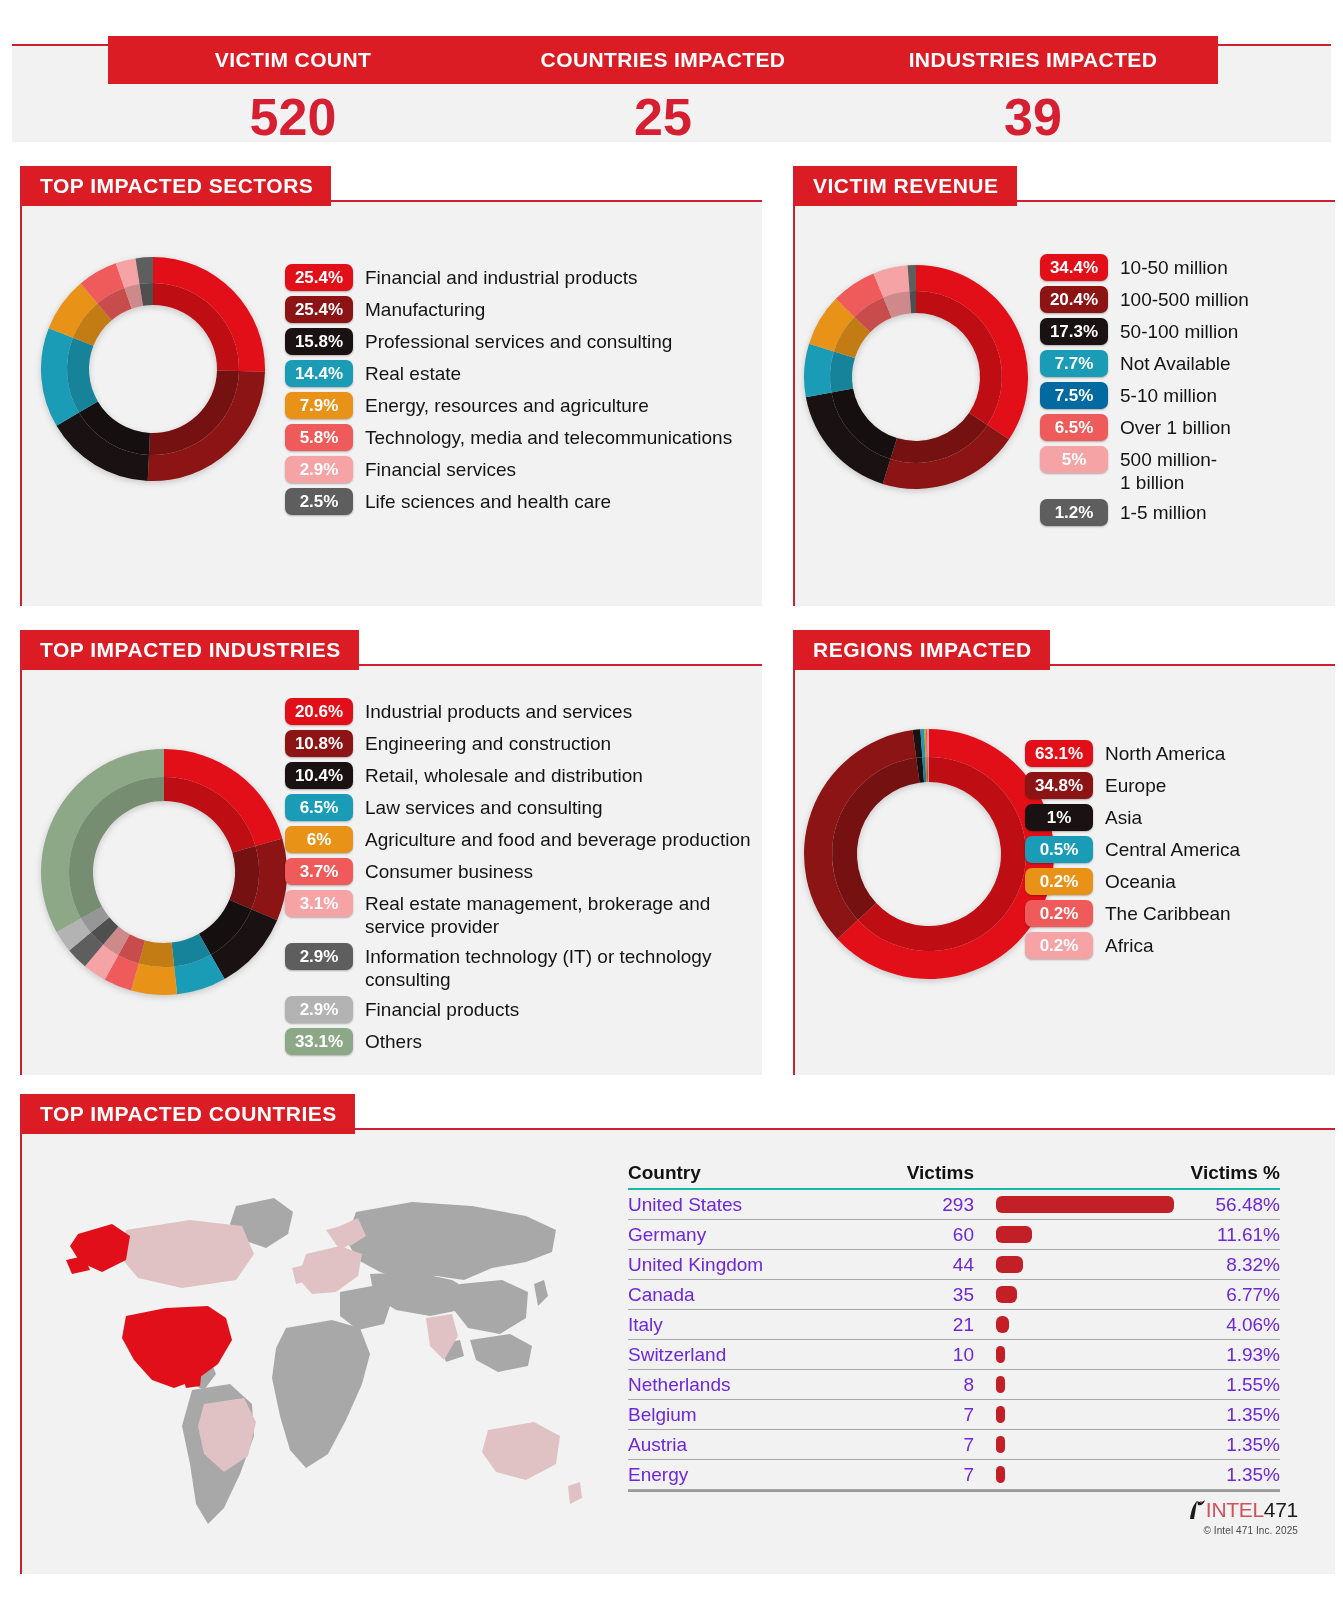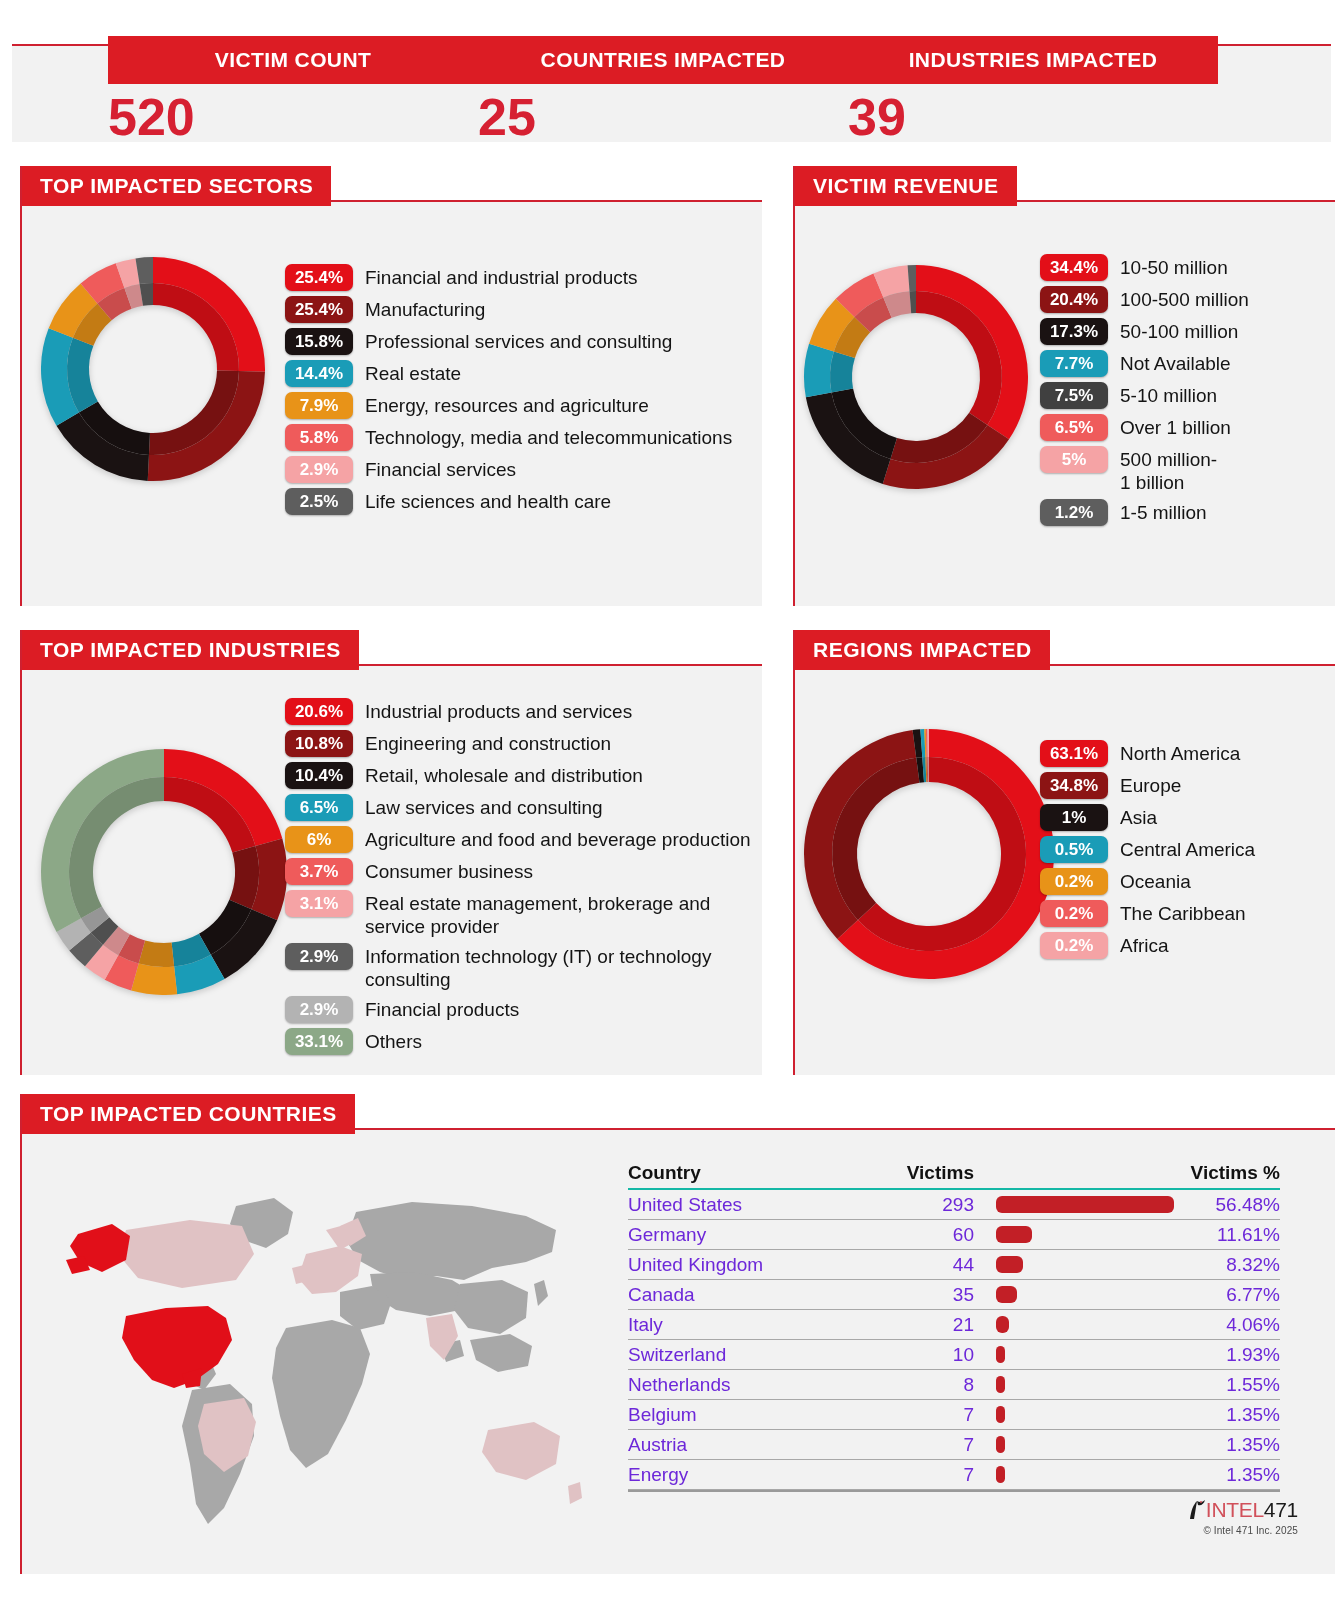--- a/index.html
+++ b/index.html
@@ -22,21 +22,21 @@
     position: absolute; left: 96px; top: 18px; width: 1110px; height: 48px;
     background: #dc1c24; display: flex; align-items: center;
   }
   .kpi-ribbon .kt {
     flex: 1; text-align: center; color: #fff;
     font-size: 21px; font-weight: bold; letter-spacing: .4px;
     font-family: "Liberation Sans", sans-serif;
   }
   .kpi-vals { position: absolute; left: 96px; top: 70px; width: 1110px; display: flex; }
   .kpi-vals .kv {
-    flex: 1; color: #d62032;
+    flex: 1; text-align: center; color: #d62032;
     font-size: 52px; font-weight: bold; line-height: 58px;
   }
 
   
   .panel { position: absolute; }
   .panel .ptitle {
     position: absolute; left: 18px; top: 0; height: 40px;
     background: #dc1c24; color: #fff; font-size: 21px; font-weight: bold;
     letter-spacing: .5px; display: flex; align-items: center;
     padding: 0 18px 0 20px; z-index: 3; white-space: nowrap;
@@ -214,21 +214,21 @@
           </div>
         <div class="lrow">
             <span class="lbadge" style="background:#1a1212">17.3%</span>
             <span class="llabel">50-100 million</span>
           </div>
         <div class="lrow">
             <span class="lbadge" style="background:#1a9cb7">7.7%</span>
             <span class="llabel">Not Available</span>
           </div>
         <div class="lrow">
-            <span class="lbadge" style="background:#404040">7.5%</span>
+            <span class="lbadge" style="background:#0369a1">7.5%</span>
             <span class="llabel">5-10 million</span>
           </div>
         <div class="lrow">
             <span class="lbadge" style="background:#ef5b5b">6.5%</span>
             <span class="llabel">Over 1 billion</span>
           </div>
         <div class="lrow">
             <span class="lbadge" style="background:#f5a3a5">5%</span>
             <span class="llabel">500 million-<br>1 billion</span>
           </div>
@@ -326,21 +326,21 @@
           <path d="M117.36749678569913 1.2984367048468641 A125 125 0 0 1 121.28872716625801 1.088815919926347 L122.34405228101622 29.068921153862846 A97 97 0 0 0 119.30117750570253 29.231586882961167 Z" fill="#1a9cb7"></path>
           <path d="M119.30117750570253 29.231586882961167 A97 97 0 0 1 122.34405228101622 29.068921153862846 L123.2863068477646 54.05115796987758 A72 72 0 0 0 121.0276781485627 54.17189954199179 Z" fill="#16839a"></path>
           <path d="M121.28872716625801 1.088815919926347 A125 125 0 0 1 122.85873806958266 1.0394763395875088 L123.56238074199614 29.030633639519905 A97 97 0 0 0 122.34405228101622 29.068921153862846 Z" fill="#e89318"></path>
           <path d="M122.34405228101622 29.068921153862846 A97 97 0 0 1 123.56238074199614 29.030633639519905 L124.19063312807961 54.0227383716024 A72 72 0 0 0 123.2863068477646 54.05115796987758 Z" fill="#c37b14"></path>
           <path d="M122.85873806958266 1.0394763395875088 A125 125 0 0 1 124.42924501458077 1.0098694745229864 L124.78109413131469 29.00765871222984 A97 97 0 0 0 123.56238074199614 29.030633639519905 Z" fill="#ef5b5b"></path>
           <path d="M123.56238074199614 29.030633639519905 A97 97 0 0 1 124.78109413131469 29.00765871222984 L125.09524512839853 54.005684817325246 A72 72 0 0 0 124.19063312807961 54.0227383716024 Z" fill="#c94c4c"></path>
           <path d="M124.42924501458077 1.0098694745229864 A125 125 0 0 1 125.99999999999987 1 L125.9999999999999 29 A97 97 0 0 0 124.78109413131469 29.00765871222984 Z" fill="#f5a3a5"></path>
           <path d="M124.78109413131469 29.00765871222984 A97 97 0 0 1 125.9999999999999 29 L125.99999999999993 54 A72 72 0 0 0 125.09524512839853 54.005684817325246 Z" fill="#ce898b"></path>
         </svg>
       </div>
-    <div class="legend" id="legend-regions" style="left:265px; top:110px; width:290px;">
+    <div class="legend" id="legend-regions" style="left:250px; top:110px; width:290px;">
         <div class="lrow">
             <span class="lbadge" style="background:#e30f18">63.1%</span>
             <span class="llabel">North America</span>
           </div>
         <div class="lrow">
             <span class="lbadge" style="background:#8c1414">34.8%</span>
             <span class="llabel">Europe</span>
           </div>
         <div class="lrow">
             <span class="lbadge" style="background:#1a1212">1%</span>

